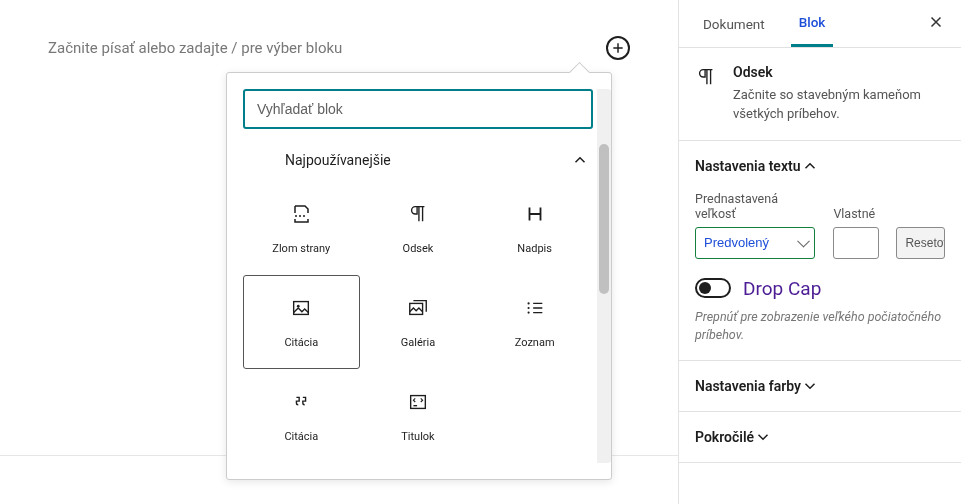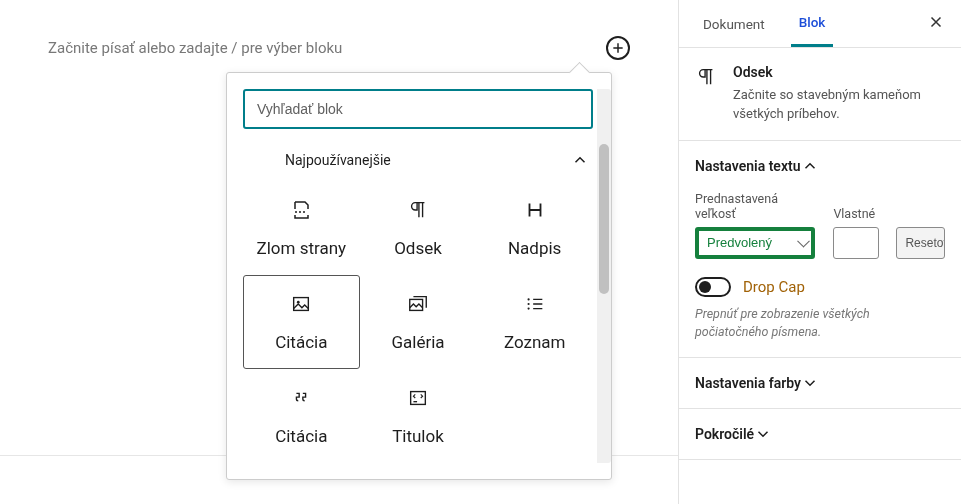--- a/index.html
+++ b/index.html
@@ -17,46 +17,46 @@
 .inserter-scroll-thumb { position: absolute; top: 55px; left: 2px; width: 10px; height: 150px; background: #c0c0c0; border-radius: 5px; }
 .search-input { width: 100%; height: 40px; border: 2px solid #007e8a; border-radius: 3px; padding: 0 12px; font-size: 14px; outline: none; margin-bottom: 22px; }
 .search-input::placeholder { color: #606060; }
 .cat-header { display: flex; justify-content: space-between; align-items: center; padding: 0 4px 12px 4px; cursor: pointer; }
 .cat-title { font-weight: 400; font-size: 14px; margin-left: 38px; }
 .chev { width: 18px; height: 18px; }
 .blocks-grid { display: grid; grid-template-columns: repeat(3, 1fr); gap: 0; }
 .block-item { height: 94px; display: flex; flex-direction: column; align-items: center; justify-content: center; gap: 16px; cursor: pointer; border: 1px solid transparent; border-radius: 3px; }
 .block-item.selected { border-color: #555; }
 .block-icon { width: 24px; height: 24px; display: flex; align-items: center; justify-content: center; color: #1e1e1e; }
-.block-label { font-size: 17px; color: #1e1e1e; }
+.block-label { font-size: 11px; color: #1e1e1e; }
 .sidebar { position: absolute; top: 0; right: 0; width: 283px; height: 504px; border-left: 1px solid #e2e2e2; background: #fff; }
 .tabs { display: flex; align-items: center; border-bottom: 1px solid #e2e2e2; height: 48px; padding: 0 16px; }
 .tab { padding: 0 8px; height: 47px; display: flex; align-items: center; font-size: 13.5px; color: #555; cursor: pointer; margin-right: 18px; }
 .tab.active { color: #1d4ed8; border-bottom: 3px solid #007e8a; font-weight: 500; }
 .close-x { margin-left: auto; cursor: pointer; color: #333; }
 .block-desc { padding: 16px; display: flex; gap: 14px; border-bottom: 1px solid #e2e2e2; }
 .block-desc-icon { width: 24px; height: 24px; flex-shrink: 0; color: #1e1e1e; padding-top: 2px; }
 .block-desc-text h3 { font-size: 14px; font-weight: 600; margin-bottom: 6px; color: #1e1e1e; }
 .block-desc-text p { font-size: 13px; color: #555; line-height: 1.45; }
 .panel { border-bottom: 1px solid #e2e2e2; }
 .panel-header { display: flex; align-items: center; padding: 16px; cursor: pointer; }
 .panel-title { font-weight: 600; font-size: 14px; }
 .panel-body { padding: 0 16px 16px 16px; }
 .field-row { display: flex; gap: 17px; align-items: flex-end; margin-bottom: 18px; }
 .field-col { display: flex; flex-direction: column; gap: 6px; }
 .field-label { font-size: 12.5px; color: #555; }
-.select { height: 32px; border: 4px solid #15803d; border-radius: 3px; padding: 0 24px 0 8px; font-size: 13px; background: #fff; color: #15803d; appearance: none; position: relative; width: 120px; }
+.select { height: 32px; border: 1px solid #15803d; border-radius: 3px; padding: 0 24px 0 8px; font-size: 13px; background: #fff; color: #1d4ed8; appearance: none; position: relative; width: 120px; }
 .select-wrap { position: relative; }
 .select-wrap::after { content: ""; position: absolute; right: 8px; top: 50%; width: 8px; height: 8px; border-right: 1.5px solid #666; border-bottom: 1.5px solid #666; transform: translateY(-70%) rotate(45deg); pointer-events: none; }
 .num-input { width: 46px; height: 32px; border: 1px solid #8a8a8a; border-radius: 3px; padding: 0 6px; font-size: 13px; }
 .reset-btn { height: 32px; border: 1px solid #8a8a8a; border-radius: 3px; background: #f3f3f3; padding: 0 8px; font-size: 12px; color: #555; cursor: pointer; overflow: hidden; width: 50px; text-align: left; }
 .toggle-row { display: flex; align-items: center; gap: 12px; margin-bottom: 8px; }
 .toggle { width: 36px; height: 20px; border: 2px solid #1e1e1e; border-radius: 10px; position: relative; cursor: pointer; }
 .toggle::after { content: ""; position: absolute; left: 2px; top: 2px; width: 12px; height: 12px; background: #1e1e1e; border-radius: 50%; }
-.toggle-label { font-size: 15px; color: #a16207; }
+.toggle-label { font-size: 19px; color: #4c1d95; }
 .help-text { font-size: 12.5px; color: #777; font-style: italic; line-height: 1.45; }
 .footer-line { position: absolute; bottom: 48px; left: 0; width: 678px; border-top: 1px solid #e6e6e6; }
 </style>
 </head>
 <body>
 
 <div class="editor-area">
   <div class="placeholder-row">
     <span class="placeholder-text">Začnite písať alebo zadajte / pre výber bloku</span>
     <div class="add-btn">
@@ -204,21 +204,21 @@
         <div class="field-col">
           <span class="field-label">Vlastné</span>
           <input class="num-input" type="text" style="">
         </div>
         <button class="reset-btn">Resetovať</button>
       </div>
       <div class="toggle-row">
         <div class="toggle"></div>
         <span class="toggle-label">Drop Cap</span>
       </div>
-      <p class="help-text">Prepnúť pre zobrazenie všetkých počiatočného písmena.</p>
+      <p class="help-text">Prepnúť pre zobrazenie veľkého počiatočného príbehov.</p>
     </div>
   </div>
 
   <div class="panel">
     <div class="panel-header">
       <span class="panel-title">Nastavenia farby</span>
       <svg class="chev" viewBox="0 0 24 24">
           <path d="M6 9l6 6 6-6" stroke="#1e1e1e" stroke-width="2" fill="none"></path>
         </svg>
     </div>

